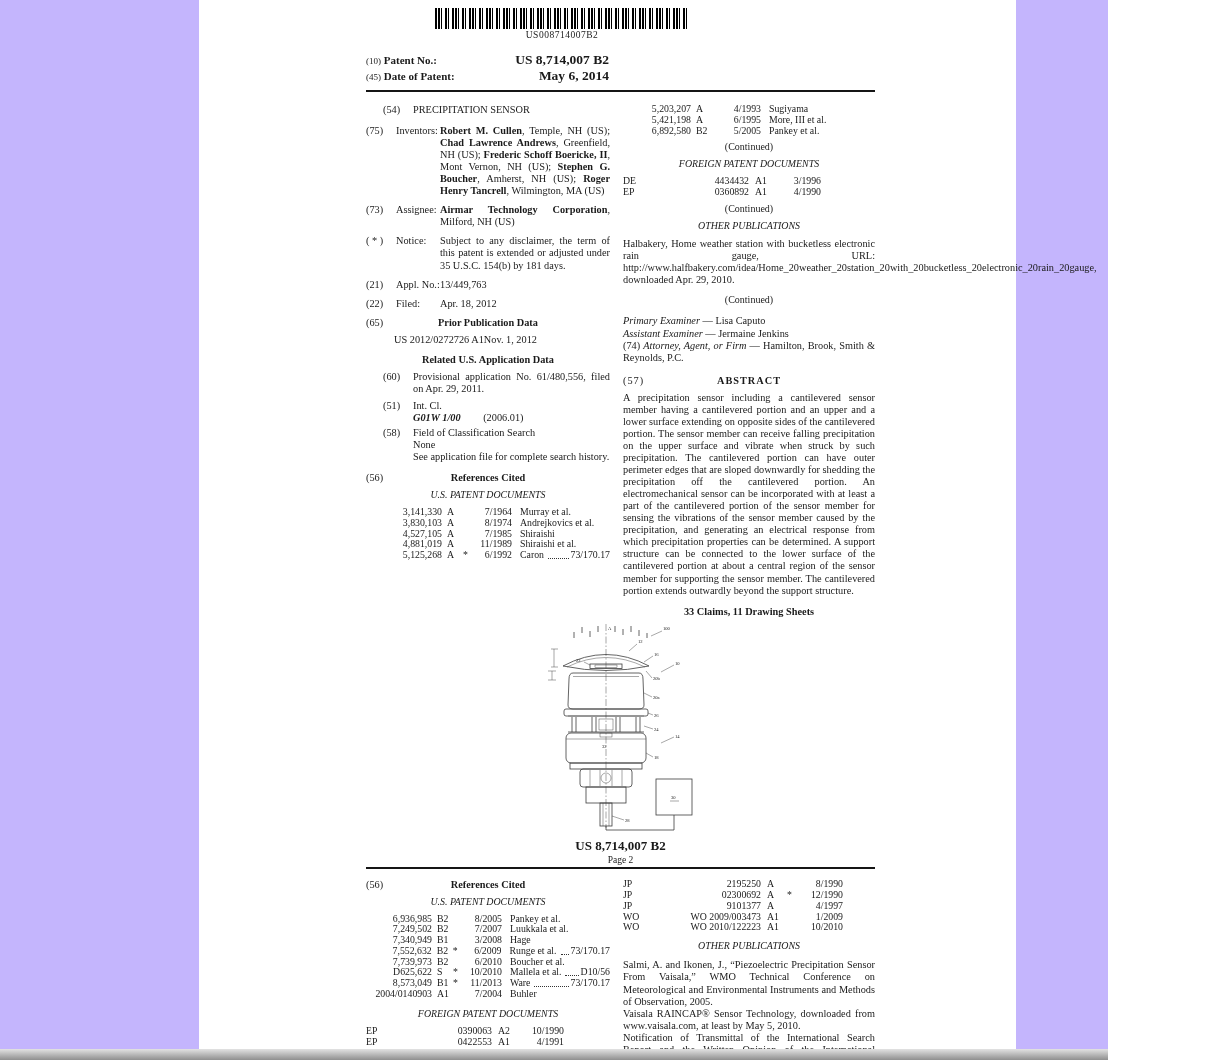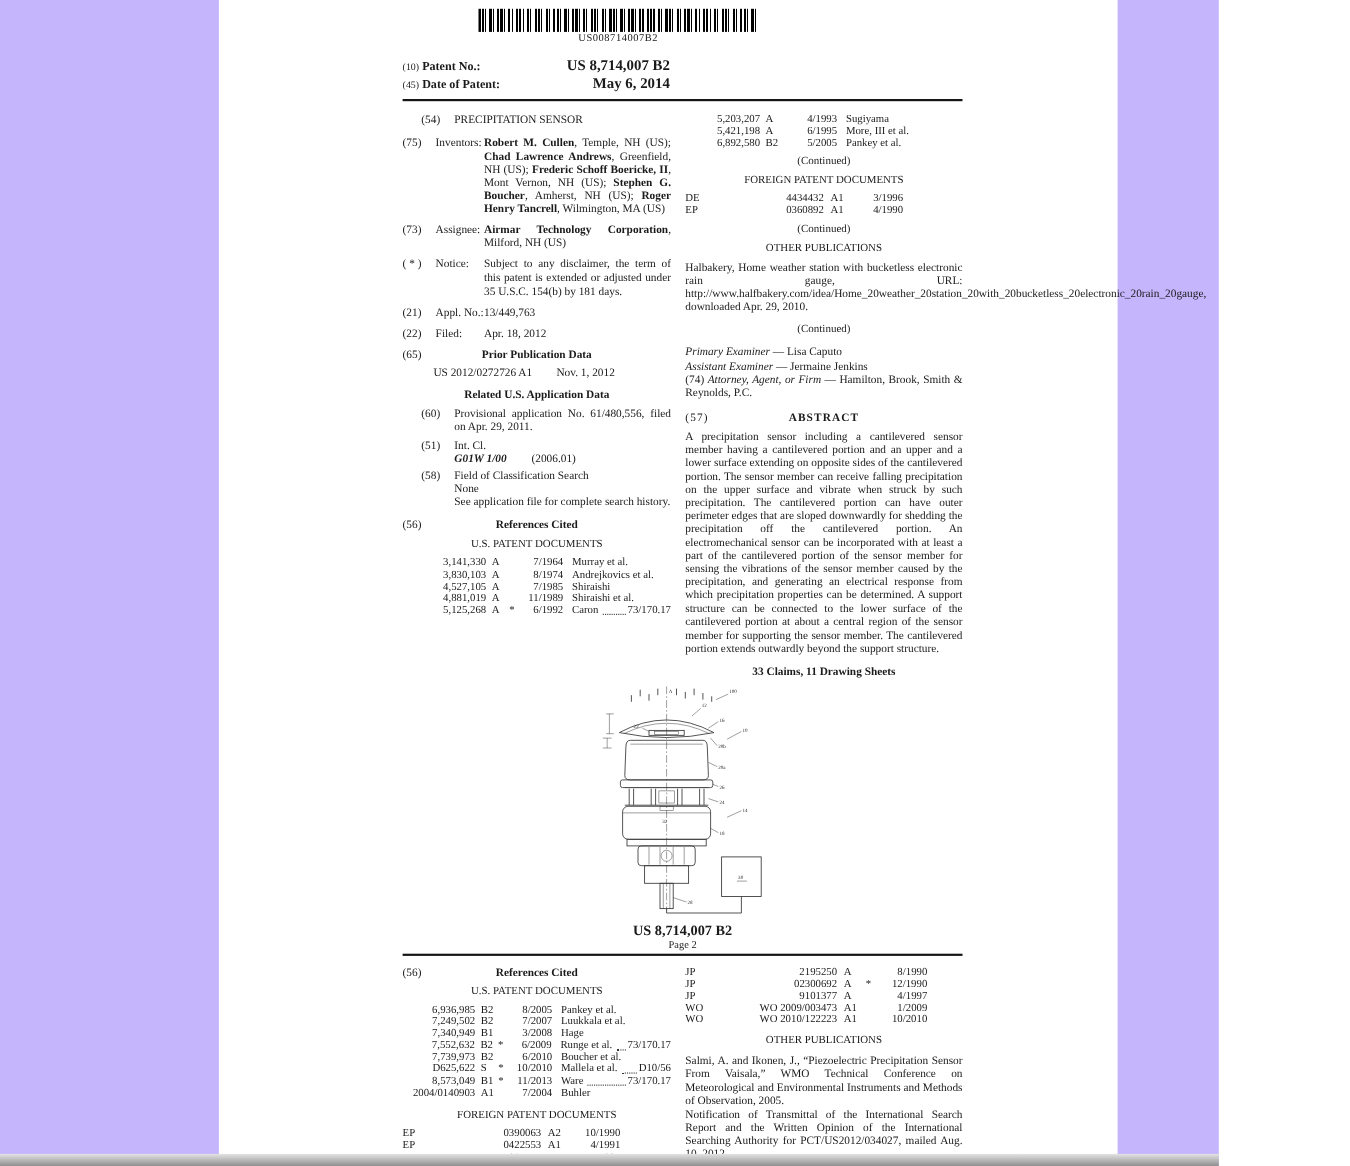--- a/index.html
+++ b/index.html
@@ -31,21 +31,21 @@
   .colL{width:244px;}
   .colR{width:252px;}
   .bt{font-size:10.3px;line-height:1.17;}
   .just{text-align:justify;}
   .kv{display:grid;grid-template-columns:30px 44px 1fr;font-size:10.3px;line-height:1.17;margin-bottom:7px;}
   .kv2{display:grid;grid-template-columns:30px 1fr;font-size:10.3px;line-height:1.17;margin-bottom:5px;padding-left:17px;}
   .b{font-weight:normal;}
   .bi{font-weight:bold;font-style:italic;}
   .sechead{position:relative;text-align:center;font-weight:bold;font-size:10.3px;margin-bottom:6px;}
   .sechead .code{position:absolute;left:0;font-weight:normal;}
-  .subhead{text-align:center;font-size:9.9px;margin:0 0 7px;}
+  .subhead{text-align:center;font-size:9.9px;margin:0 0 7px;font-style:italic;}
   .cont{text-align:center;font-size:10px;margin:5px 0 6px;}
   
   .rtbl{margin-left:16px;}
   .rrow{display:flex;font-size:9.8px;line-height:1.1;}
   .rn{width:60px;text-align:right;white-space:nowrap;}
   .rk{width:16px;margin-left:5px;}
   .rs{width:9px;}
   .rd{width:40px;text-align:right;}
   .rm{margin-left:8px;white-space:nowrap;}
   .lead{flex:1;border-bottom:1px dotted #333;margin:0 2px 2px 4px;min-width:8px;}
@@ -127,21 +127,21 @@
           </div>
           <div class="kv">
             <span>(22)</span>
             <span>Filed:</span>
             <span class="b">Apr. 18, 2012</span>
           </div>
           <div class="sechead">
             <span class="code">(65)</span>
             <span>Prior Publication Data</span>
           </div>
-          <div class="bt" style="display:flex;margin:4px 0 8px 28px;gap:22px;">
+          <div class="bt" style="display:flex;margin:4px 0 8px 28px;">
             <span>US 2012/0272726 A1</span>
             <span>Nov. 1, 2012</span>
           </div>
           <div class="sechead">Related U.S. Application Data</div>
           <div class="kv2 just">
             <span>(60)</span>
             <span>Provisional application No. 61/480,556, filed on Apr. 29, 2011.</span>
           </div>
           <div class="kv2" style="margin-bottom:3px;">
             <span>(51)</span>
@@ -491,20 +491,21 @@
             <div class="frow">
                 <span class="fc">WO</span>
                 <span class="fn" style="width:104px;">WO 2010/122223</span>
                 <span class="fk">A1</span>
                 <span class="fs"></span>
                 <span class="fd">10/2010</span>
               </div>
           </div>
           <div class="subhead" style="margin-top:7px;margin-bottom:8px;">OTHER PUBLICATIONS</div>
           <div class="bt just">Salmi, A. and Ikonen, J., “Piezoelectric Precipitation Sensor From Vaisala,” WMO Technical Conference on Meteorological and Environmental Instruments and Methods of Observation, 2005.</div>
+          <div class="bt just">Vaisala RAINCAP® Sensor Technology, downloaded from www.vaisala.com, at least by May 5, 2010.</div>
           <div class="bt just">Notification of Transmittal of the International Search Report and the Written Opinion of the International Searching Authority for PCT/US2012/034027, mailed Aug. 10, 2012.</div>
 
         </div>
       </div>
 
     </div>
   </div>
   <div class="bottom-edge"></div>
 </div>
 

